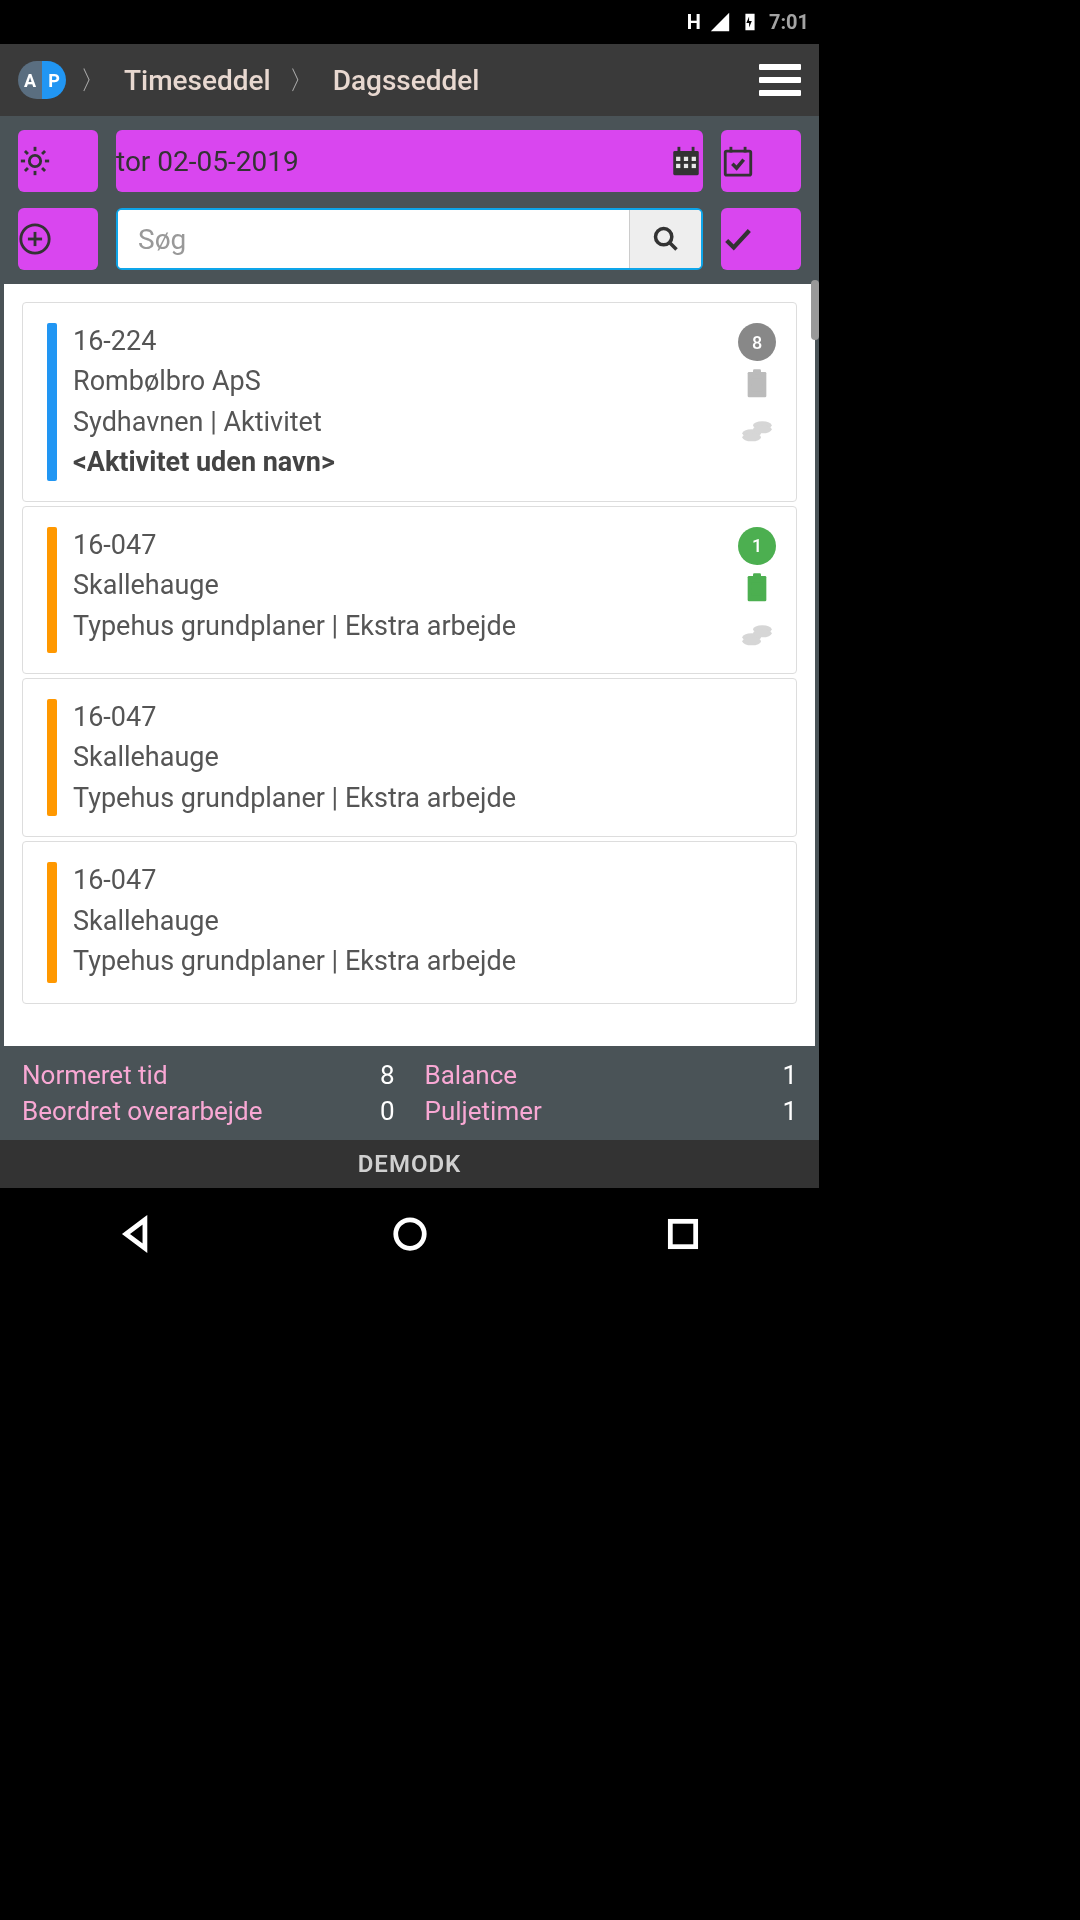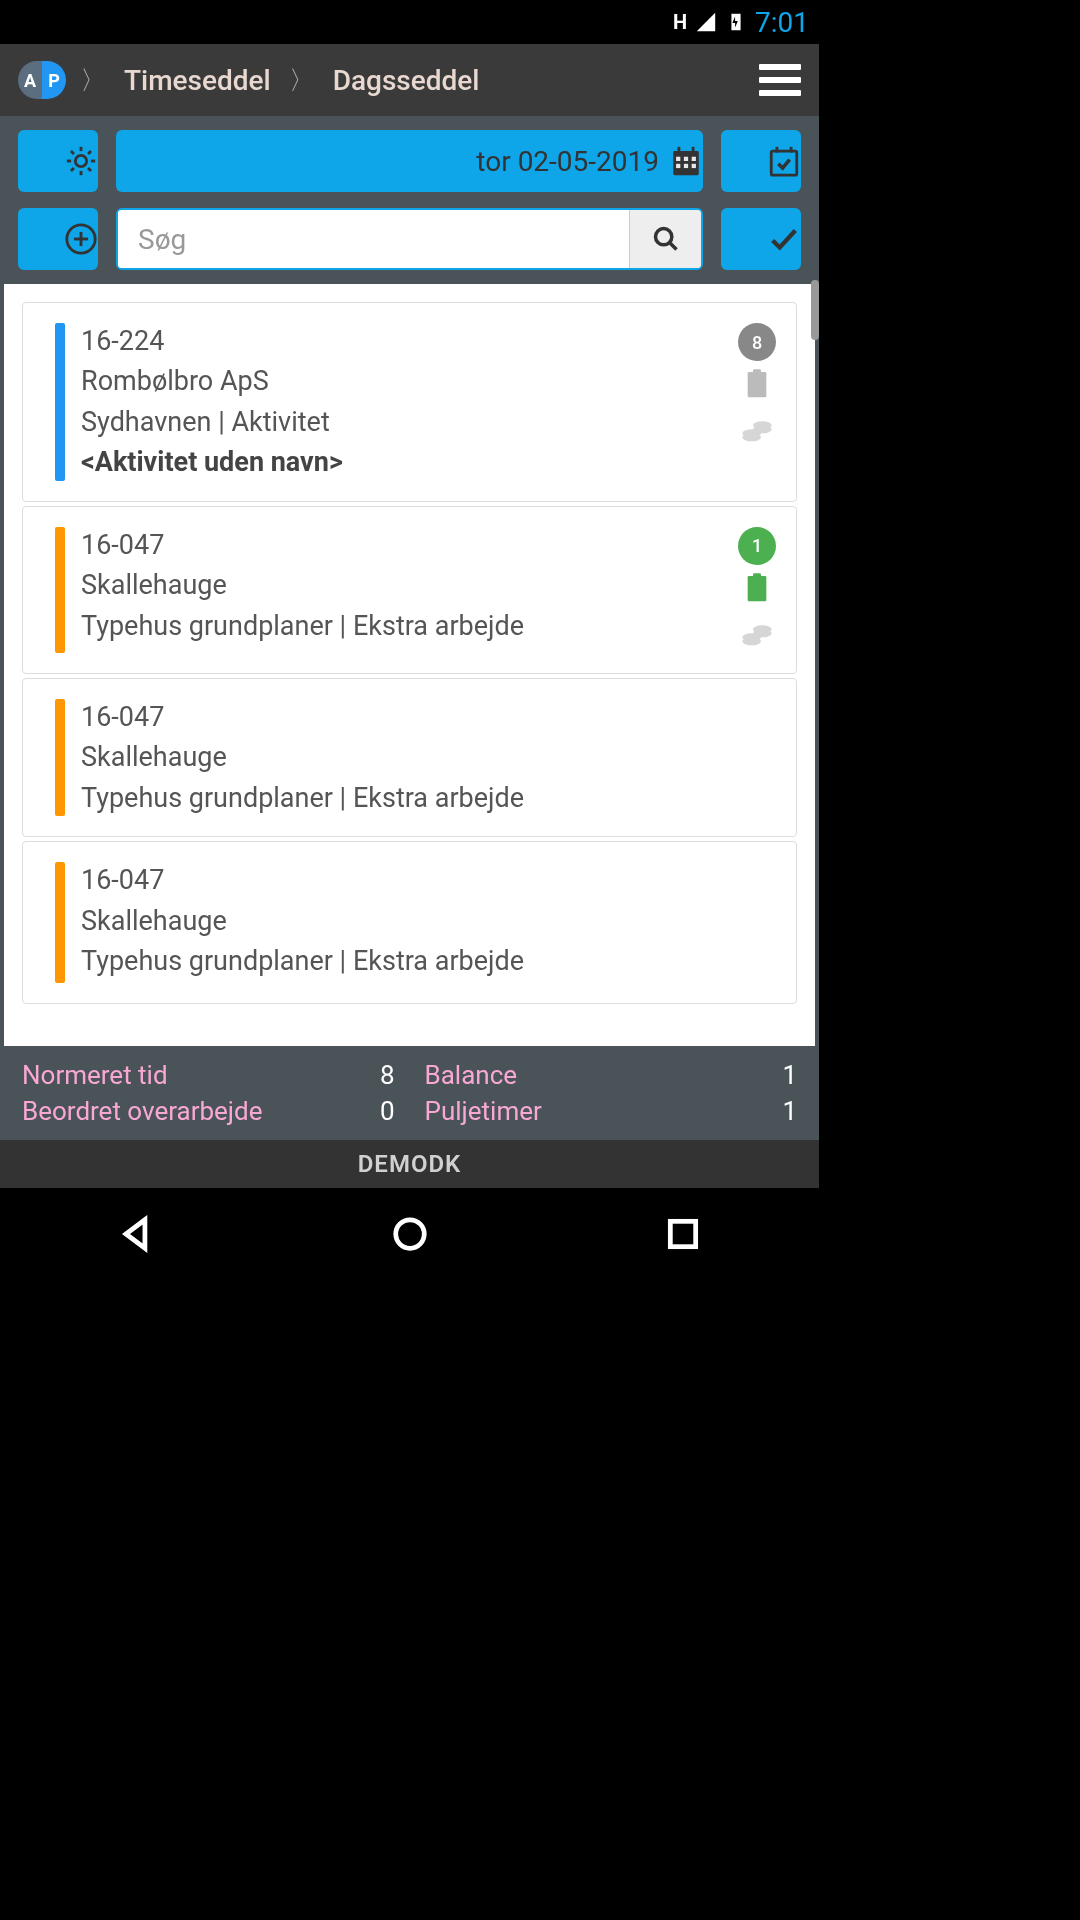--- a/index.html
+++ b/index.html
@@ -1,50 +1,50 @@
 <!DOCTYPE html>
 <html><head>
 <meta charset="utf-8">
 <style>
 * { margin: 0; padding: 0; box-sizing: border-box; font-family: -apple-system, BlinkMacSystemFont, "Segoe UI", Roboto, sans-serif; }
 html, body { width: 819px; height: 1456px; background: #000; overflow: hidden; }
 
 .status-bar { height: 44px; background: #000; display: flex; justify-content: flex-end; align-items: center; padding: 0 10px; gap: 8px; }
 .status-bar .signal { color: #fff; font-size: 20px; font-weight: bold; }
-.status-bar .time { color: #0ea5e9; font-size: 28px; font-weight: 400; }
+.status-bar .time { color: #a3a3a3; font-size: 20px; font-weight: 700; }
 .status-bar svg { width: 22px; height: 22px; fill: #fff; }
 
 .app-header { height: 72px; background: #3a3a3a; display: flex; align-items: center; padding: 0 18px; }
 .app-logo { width: 48px; height: 38px; border-radius: 19px; display: flex; align-items: center; justify-content: center; font-weight: bold; font-size: 18px; color: #fff; position: relative; overflow: hidden; }
 .app-logo .half-a { background: #5a6e80; width: 50%; height: 100%; display: flex; align-items: center; justify-content: center; }
 .app-logo .half-p { background: #2196F3; width: 50%; height: 100%; display: flex; align-items: center; justify-content: center; }
 .breadcrumb { display: flex; align-items: center; gap: 18px; margin-left: 14px; font-size: 28px; color: #e8d8d0; font-weight: 500; flex: 1; }
 .breadcrumb .sep { color: #aaa; font-size: 26px; }
 .hamburger { display: flex; flex-direction: column; gap: 7px; cursor: pointer; }
 .hamburger span { width: 42px; height: 6px; background: #fff; border-radius: 1px; }
 
 .toolbar { background: #4a5357; padding: 14px 18px 10px 18px; display: flex; flex-direction: column; gap: 16px; }
 .toolbar-row { display: flex; gap: 18px; align-items: stretch; }
-.tool-btn { background: #0ea5e9; border: none; border-radius: 6px; height: 62px; display: flex; align-items: center; justify-content: flex-end; cursor: pointer; }
+.tool-btn { background: #d946ef; border: none; border-radius: 6px; height: 62px; display: flex; align-items: center; justify-content: space-between; cursor: pointer; }
 .tool-btn.square { width: 80px; flex-shrink: 0; }
 .tool-btn.wide { flex: 1; font-size: 28px; color: #333; gap: 10px; }
 .tool-btn svg { width: 34px; height: 34px; stroke: #333; fill: none; stroke-width: 2; }
 .tool-btn .cal-filled { fill: #333; }
 
 .search-wrap { flex: 1; display: flex; background: #fff; border-radius: 6px; border: 2px solid #0ea5e9; overflow: hidden; }
 .search-input { flex: 1; border: none; font-size: 28px; padding: 0 20px; color: #333; outline: none; }
 .search-input::placeholder { color: #999; }
 .search-btn { width: 72px; background: #eee; border: none; border-left: 1px solid #ccc; display: flex; align-items: center; justify-content: center; cursor: pointer; }
 .search-btn svg { width: 28px; height: 28px; stroke: #333; stroke-width: 3; fill: none; }
 
 .content { background: #4a5357; padding: 4px 4px 0 4px; height: 766px; overflow: hidden; position: relative; }
 .content-inner { background: #fff; height: 100%; overflow-y: auto; padding: 18px; }
 .scrollbar-fake { position: absolute; right: 0; top: 0; width: 8px; height: 60px; background: #999; border-radius: 4px; }
 
-.card { border: 1px solid #ddd; border-radius: 4px; margin-bottom: 4px; display: flex; padding: 20px 12px 20px 12px; position: relative; }
+.card { border: 1px solid #ddd; border-radius: 4px; margin-bottom: 4px; display: flex; padding: 20px 12px 20px 4px; position: relative; }
 .card-bar { width: 10px; align-self: stretch; margin: 0 16px 0 20px; border-radius: 2px; }
 .card-bar.blue { background: #2196F3; }
 .card-bar.orange { background: #FF9800; }
 .card-text { flex: 1; display: flex; flex-direction: column; gap: 4px; }
 .card-text .line { font-size: 27px; color: #555; line-height: 1.35; }
 .card-text .line.bold { font-weight: bold; color: #444; }
 .card-side { display: flex; flex-direction: column; align-items: center; gap: 6px; padding-right: 8px; }
 .badge { border-radius: 50%; width: 38px; height: 38px; display: flex; align-items: center; justify-content: center; color: #fff; font-size: 18px; font-weight: 500; }
 .badge.gray { background: #888; }
 .badge.green { background: #4CAF50; }

